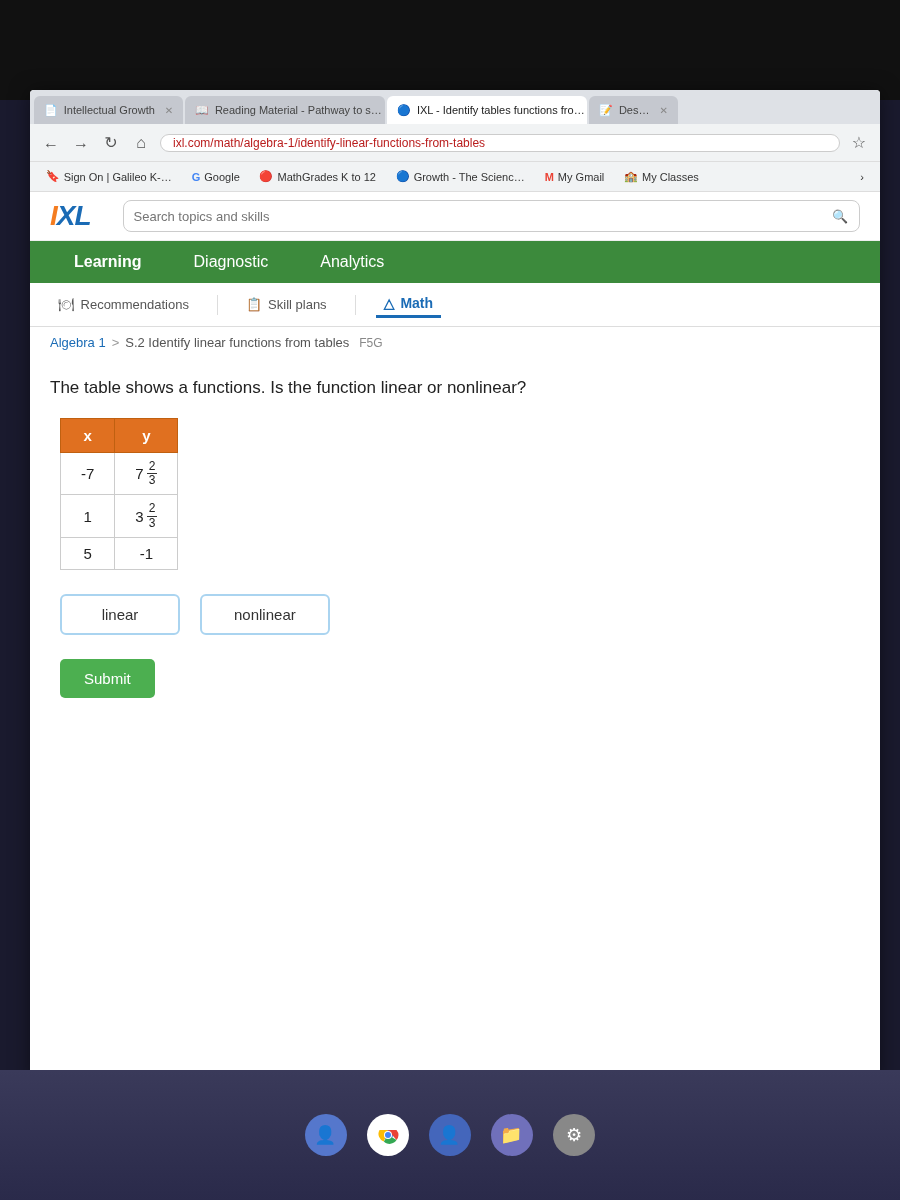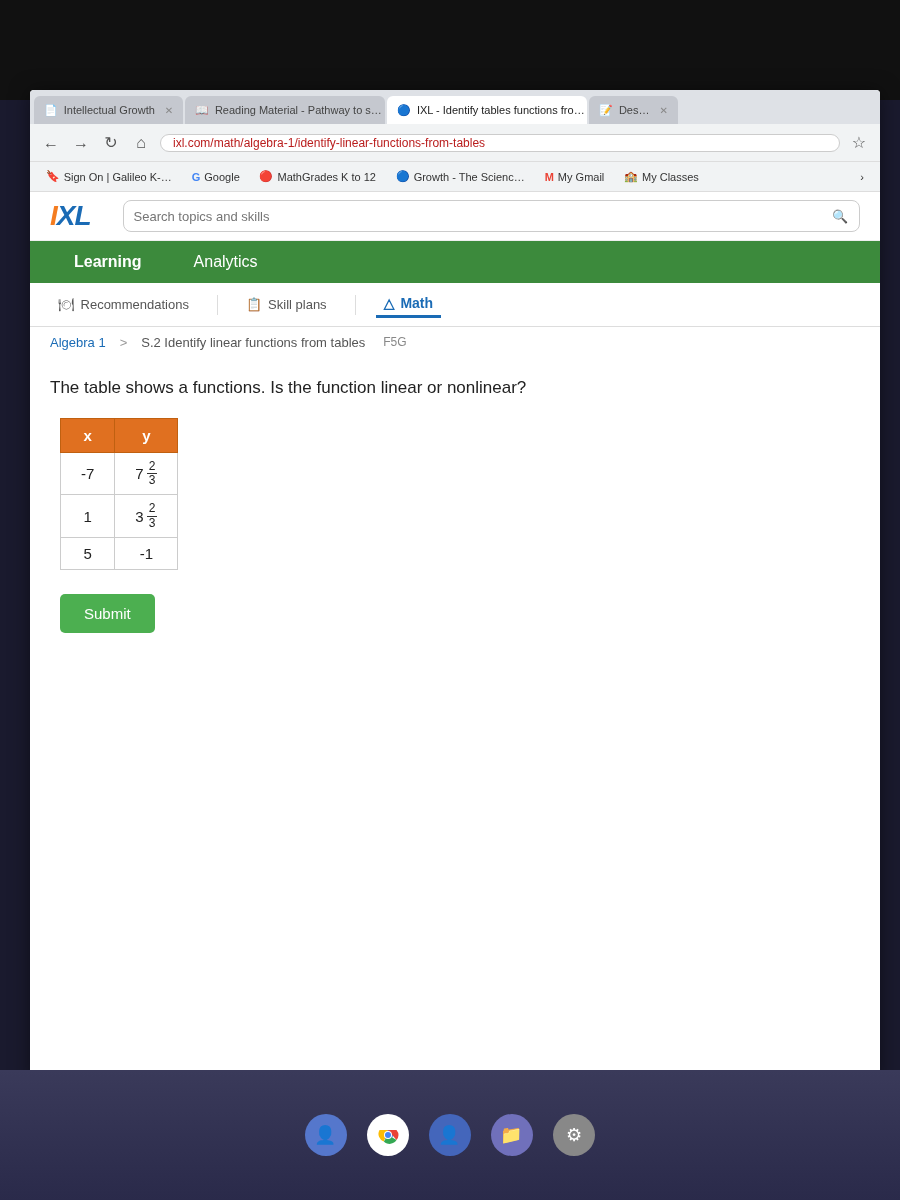--- a/index.html
+++ b/index.html
@@ -220,21 +220,22 @@
       padding: 4px 8px;
       border-bottom: 3px solid #1a6bb5;
     }
 
     
     .breadcrumb {
       padding: 8px 20px;
       font-size: 13px;
       color: #555;
       display: flex;
-      gap: 14px;
+      align-items: center;
+      gap: 6px;
     }
     .breadcrumb-link { color: #1a6bb5; cursor: pointer; }
     .breadcrumb-sep { color: #999; }
     .skill-code {
       color: #888;
       font-size: 12px;
       margin-left: 4px;
     }
 
     
@@ -421,20 +422,23 @@
       </div>
       <div class="search-bar">
         <input type="text" placeholder="Search topics and skills" style="">
         <span style="color:#888;">🔍</span>
       </div>
     </div>
 
     <div class="green-nav">
       <div class="nav-item active">
         <span>Learning</span>
+      </div>
+      <div class="nav-item">
+        <span>Diagnostic</span>
       </div>
       <div class="nav-item">
         <span>Analytics</span>
       </div>
     </div>
 
     <div class="sub-nav">
       <div class="sub-nav-item">
         <span>🍽</span>
         <span>Recommendations</span>
@@ -496,20 +500,28 @@
             </td>
           </tr>
           <tr>
             <td>5</td>
             <td>-1</td>
           </tr>
         </tbody>
       </table>
 
       
+      <div class="answer-buttons">
+        <button class="answer-btn">
+          <span>linear</span>
+        </button>
+        <button class="answer-btn">
+          <span>nonlinear</span>
+        </button>
+      </div>
 
       
       <button class="submit-btn">
         <span>Submit</span>
       </button>
 
     </div>
   </div>
 </div>
 

